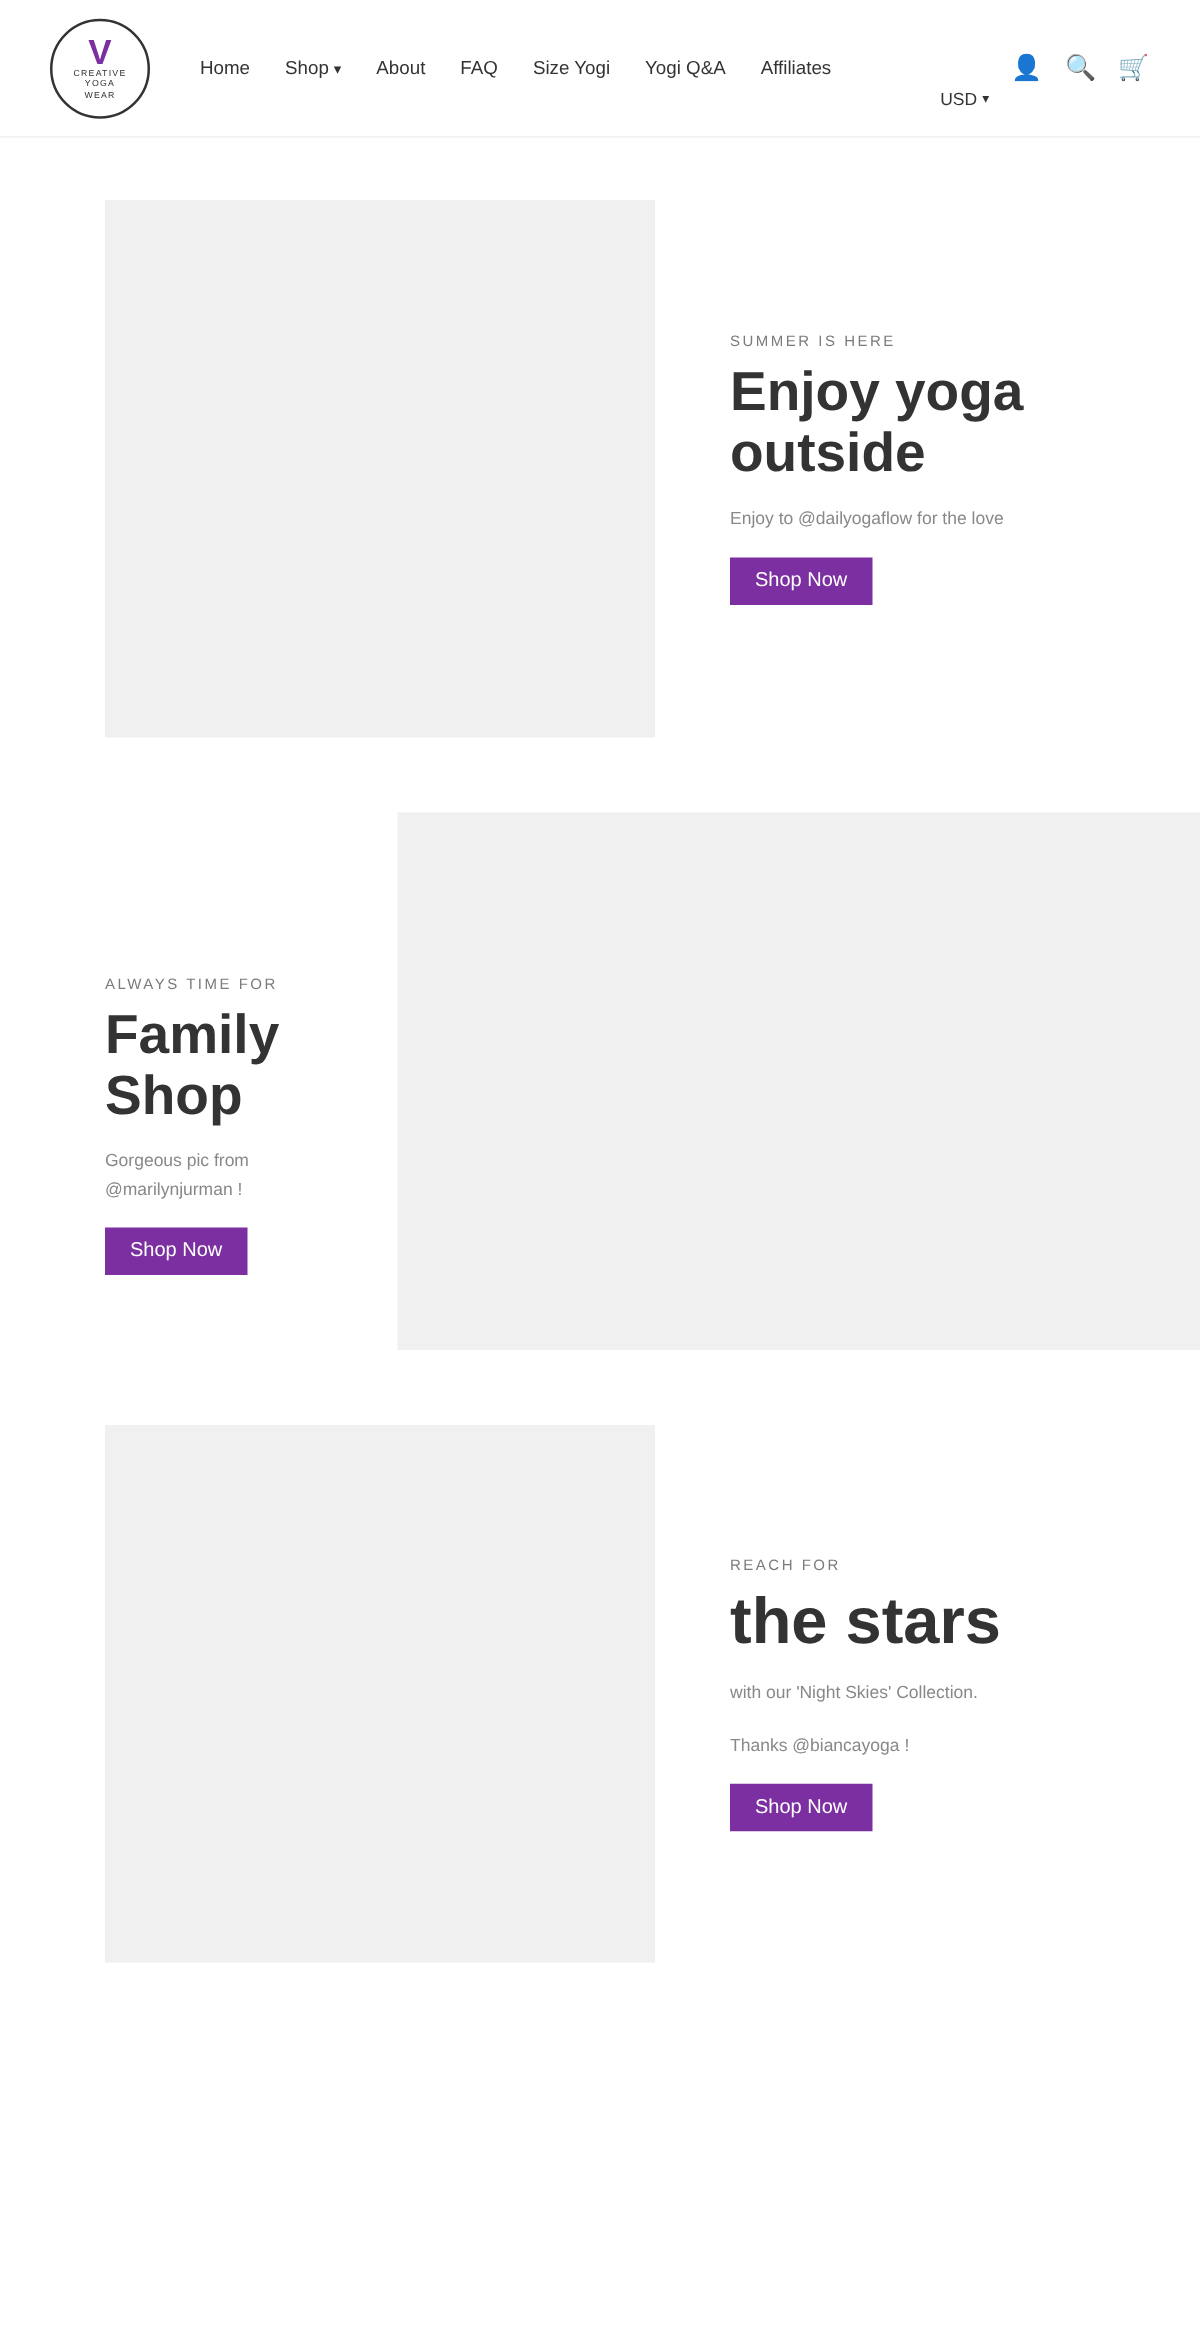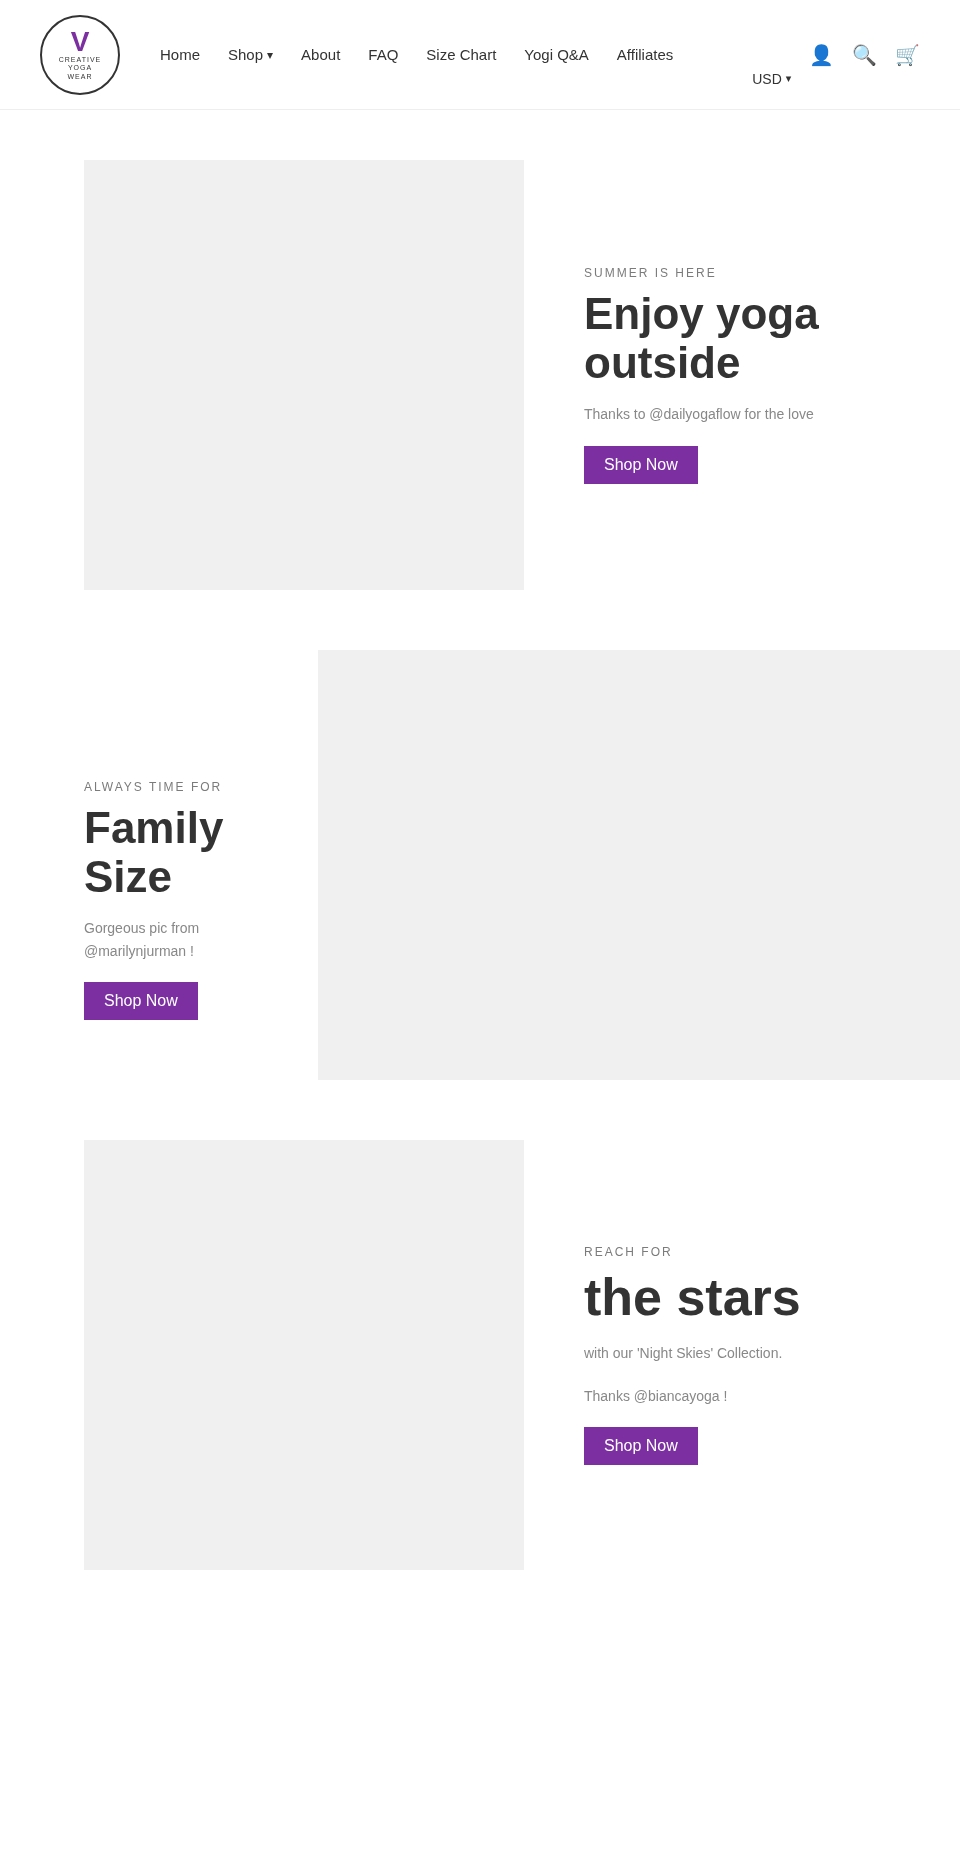--- a/index.html
+++ b/index.html
@@ -188,21 +188,21 @@
         CREATIVE<br>YOGA<br>WEAR
       </span>
     </div>
   </div>
 
   <nav>
     <a href="#">Home</a>
     <a href="#" class="shop">Shop</a>
     <a href="#">About</a>
     <a href="#">FAQ</a>
-    <a href="#">Size Chart</a>
+    <a href="#">Size Yogi</a>
     <a href="#">Yogi Q&amp;A</a>
     <a href="#">Affiliates</a>
   </nav>
 
   <div class="header-right">
     <div class="currency-selector">
       <span>USD</span>
     </div>
     <span class="header-icon">👤</span>
     <span class="header-icon">🔍</span>
@@ -210,29 +210,29 @@
   </div>
 </header>
 
 <main class="main">
 
   <div class="section section-1" style="display:flex; align-items:center; margin: 50px 0 60px 0;">
     <div class="img-placeholder" style="width:440px; min-height:430px; background:#f0f0f0; margin-left:84px; flex-shrink:0;"></div>
     <div class="text-content right" style="padding-left:60px;">
       <p class="section-eyebrow">SUMMER IS HERE</p>
       <h2 class="section-heading">Enjoy yoga outside</h2>
-      <p class="section-desc">Thanks to @dailyogaflow for the love</p>
+      <p class="section-desc">Enjoy to @dailyogaflow for the love</p>
       <button class="shop-now-btn">Shop Now</button>
     </div>
   </div>
 
   <div style="display:flex; align-items:stretch; min-height:430px; margin-bottom:60px;">
     <div style="width:318px; flex-shrink:0; display:flex; flex-direction:column; justify-content:flex-end; padding:40px 40px 60px 84px;">
       <p class="section-eyebrow">ALWAYS TIME FOR</p>
-      <h2 class="section-heading">Family Size</h2>
+      <h2 class="section-heading">Family Shop</h2>
       <p class="section-desc">Gorgeous pic from @marilynjurman !</p>
       <button class="shop-now-btn">Shop Now</button>
     </div>
     <div style="flex:1; background:#f0f0f0; min-height:430px;"></div>
   </div>
 
   <div class="section section-3" style="display:flex; align-items:center; margin: 0 0 60px 0;">
     <div class="img-placeholder" style="width:440px; min-height:430px; background:#f0f0f0; margin-left:84px; flex-shrink:0;"></div>
     <div class="text-content" style="padding-left:60px;">
       <p class="section-eyebrow">REACH FOR</p>

